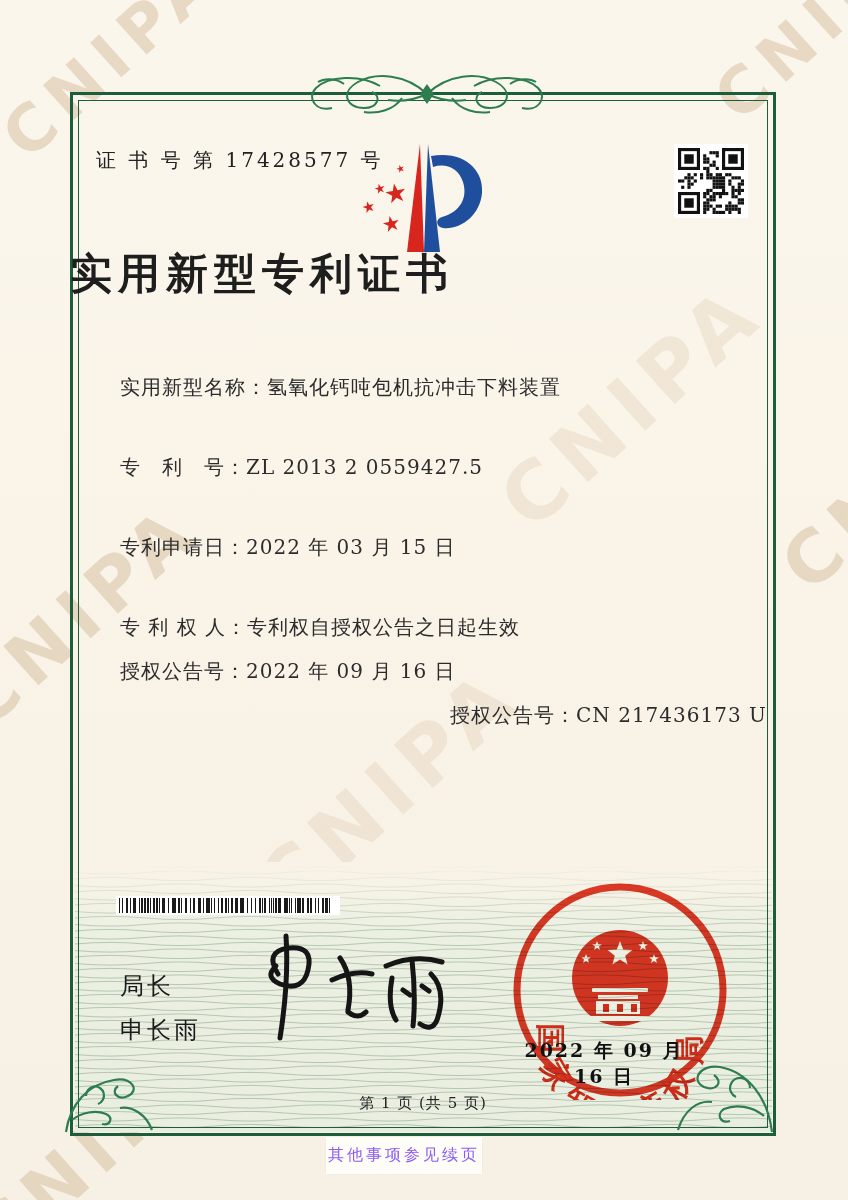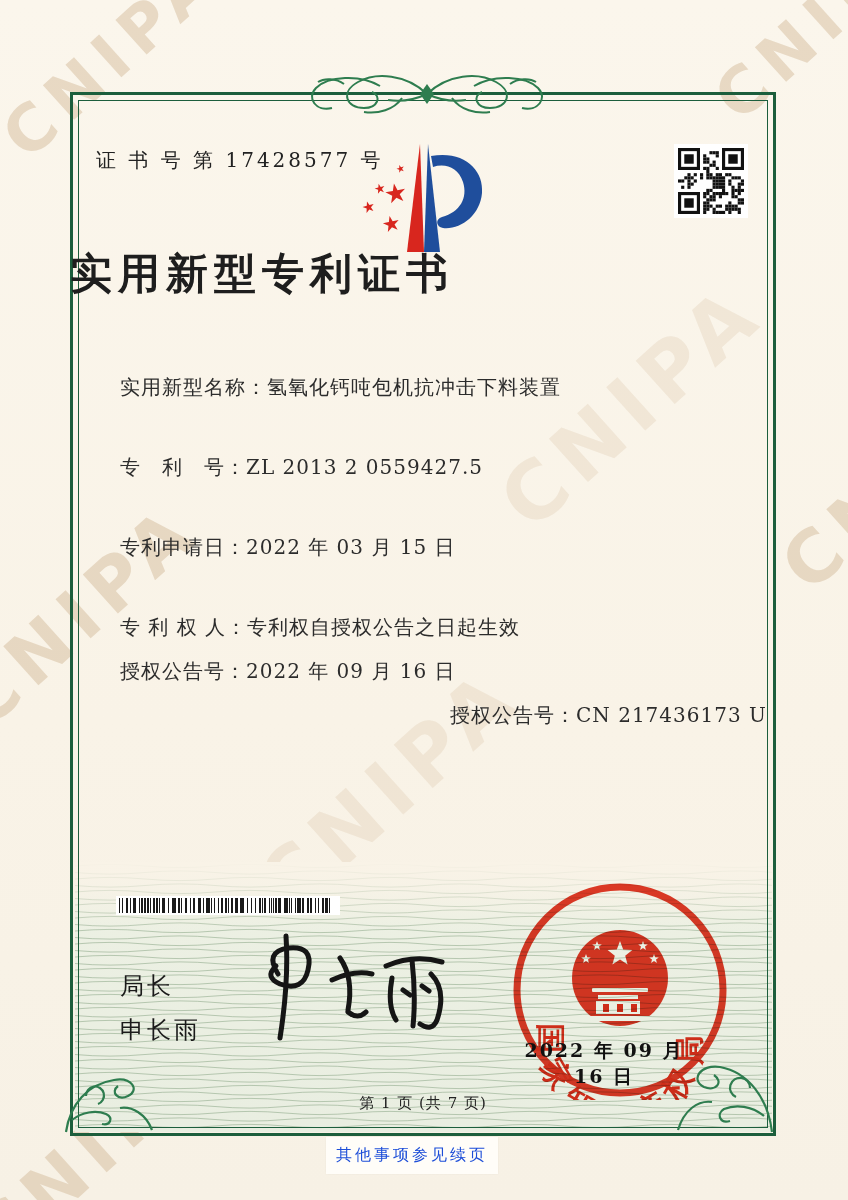--- a/index.html
+++ b/index.html
@@ -36,22 +36,22 @@
               letter-spacing:0.4px;text-align:justify;color:#333;}
   .barcode{position:absolute;left:116px;top:896px;background:#fff;padding:2px 3px;line-height:0;}
   .signer{position:absolute;left:120px;top:970px;font-size:24px;letter-spacing:3px;color:#1a1a1a;}
   .signer div{margin-bottom:12px;}
   .signature{position:absolute;left:248px;top:928px;}
   .seal{position:absolute;left:510px;top:880px;mix-blend-mode:multiply;}
   .sealdate{position:absolute;left:524px;top:1038px;width:160px;text-align:center;
             font-size:19px;letter-spacing:2px;color:#111;font-weight:bold;}
   .pageinfo{position:absolute;left:70px;top:1094px;width:706px;text-align:center;
             font-size:15px;letter-spacing:1px;color:#222;}
-  .contnote{position:absolute;left:326px;top:1137px;background:#fffdf8;padding:8px 10px;
-            font-size:16px;letter-spacing:3px;color:#1d4ed8;box-shadow:0 0 2px rgba(0,0,0,0.05);}
+  .contnote{position:absolute;left:326px;top:1137px;background:#fffdf8;padding:8px 2px;
+            font-size:16px;letter-spacing:3px;color:#8b5cf6;box-shadow:0 0 2px rgba(0,0,0,0.05);}
   .ornament{position:absolute;pointer-events:none;}
 </style>
 </head>
 <body>
 
 <div class="page">
 
   <div class="wm" style="left:-12px;top:118px;font-size:64px;">CNIPA</div>
   <div class="wm" style="left:700px;top:80px;font-size:64px;">CNIPA</div>
   <div class="wm" style="left:765px;top:545px;font-size:72px;">CNIPA</div>
@@ -411,16 +411,16 @@
         <path d="M76.0 74.0L77.2 77.3L80.8 77.5L78.0 79.6L78.9 83.0L76.0 81.1L73.1 83.0L74.0 79.6L71.2 77.5L74.8 77.3Z" fill="#fff"></path>
         <path d="M133.0 61.0L134.2 64.3L137.8 64.5L135.0 66.6L135.9 70.0L133.0 68.1L130.1 70.0L131.0 66.6L128.2 64.5L131.8 64.3Z" fill="#fff"></path>
         <path d="M144.0 74.0L145.2 77.3L148.8 77.5L146.0 79.6L146.9 83.0L144.0 81.1L141.1 83.0L142.0 79.6L139.2 77.5L142.8 77.3Z" fill="#fff"></path>
       </g>
     <text font-size="30" font-weight="bold" fill="#e0301c" letter-spacing="12" style="font-family:'DejaVu Serif','Liberation Serif',serif;">
       <textPath href="#sealArc" startOffset="50%" text-anchor="middle">国家知识产权局</textPath>
     </text>
   </svg>
   <div class="sealdate">2022 年 09 月 16 日</div>
 
-  <div class="pageinfo">第 1 页 (共 7 页)</div>
+  <div class="pageinfo">第 1 页 (共 5 页)</div>
   <div class="contnote">其他事项参见续页</div>
 
 </div>
 
 </body></html>

